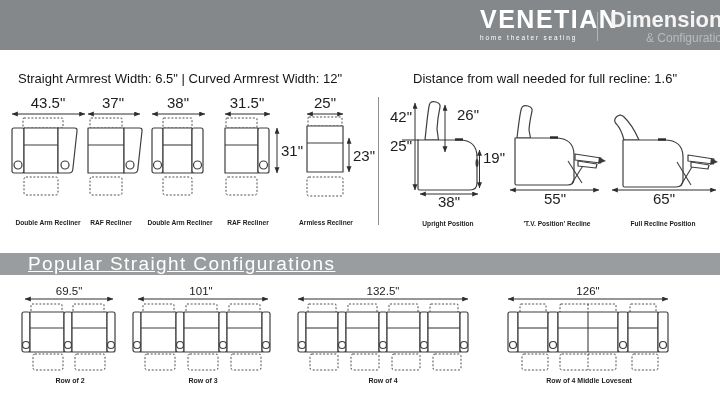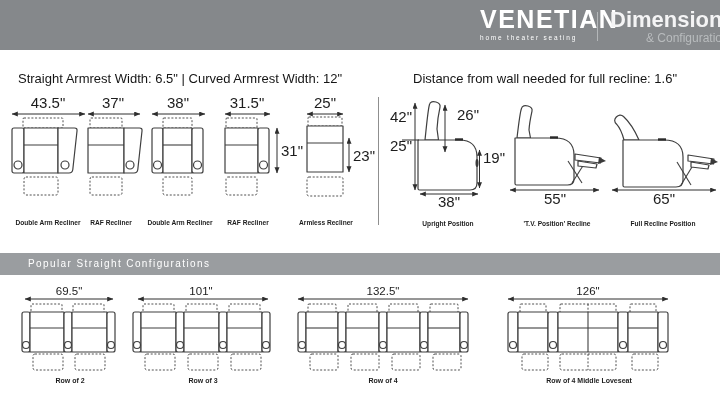--- a/index.html
+++ b/index.html
@@ -15,21 +15,21 @@
   .hdr-title .main{font-size:22px;font-weight:bold;color:#f4f4f5;}
   .hdr-title .sub{font-size:12px;color:#b9bcbe;text-align:right;}
   
   .note{position:absolute;top:71px;font-size:13px;color:#151515;}
   .note-left{left:18px;}
   .note-right{left:413px;}
   
   .sec-divider{position:absolute;left:378px;top:97px;width:1px;height:128px;background:#8f8f8f;}
   
   .band{position:absolute;left:0;top:253px;width:720px;height:22px;background:#9A9DA0;}
-  .band span{display:block;margin-left:28px;line-height:22px;font-size:10px;color:#fff;letter-spacing:1.4px;}
+  .band span{display:block;margin-left:28px;line-height:22px;font-size:19px;color:#fff;letter-spacing:1.4px;text-decoration:underline;}
   
   svg{position:absolute;overflow:visible;}
   text{font-family:"Liberation Sans",sans-serif;fill:#1d1d1d;}
   .dim{font-size:15px;}
   .dimsm{font-size:11.5px;}
   .cap{font-size:6.6px;font-weight:bold;}
   .cap2{font-size:7px;font-weight:bold;}
   .body{stroke:#3f3f3f;stroke-width:1.2;fill:#fff;stroke-linejoin:round;}
   .ln{stroke:#3f3f3f;stroke-width:1.1;fill:none;}
   .thick{stroke:#2a2a2a;stroke-width:2.4;fill:none;}

